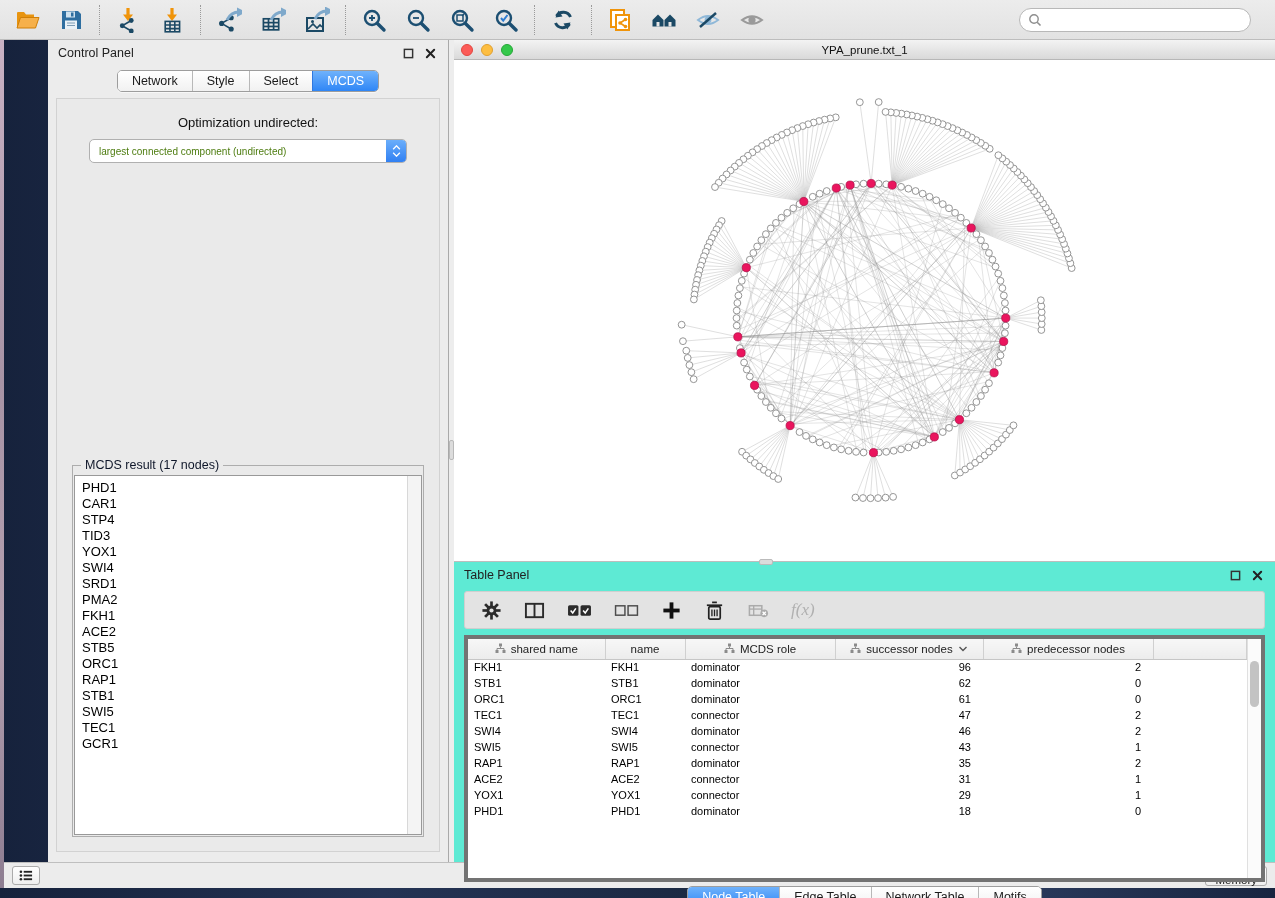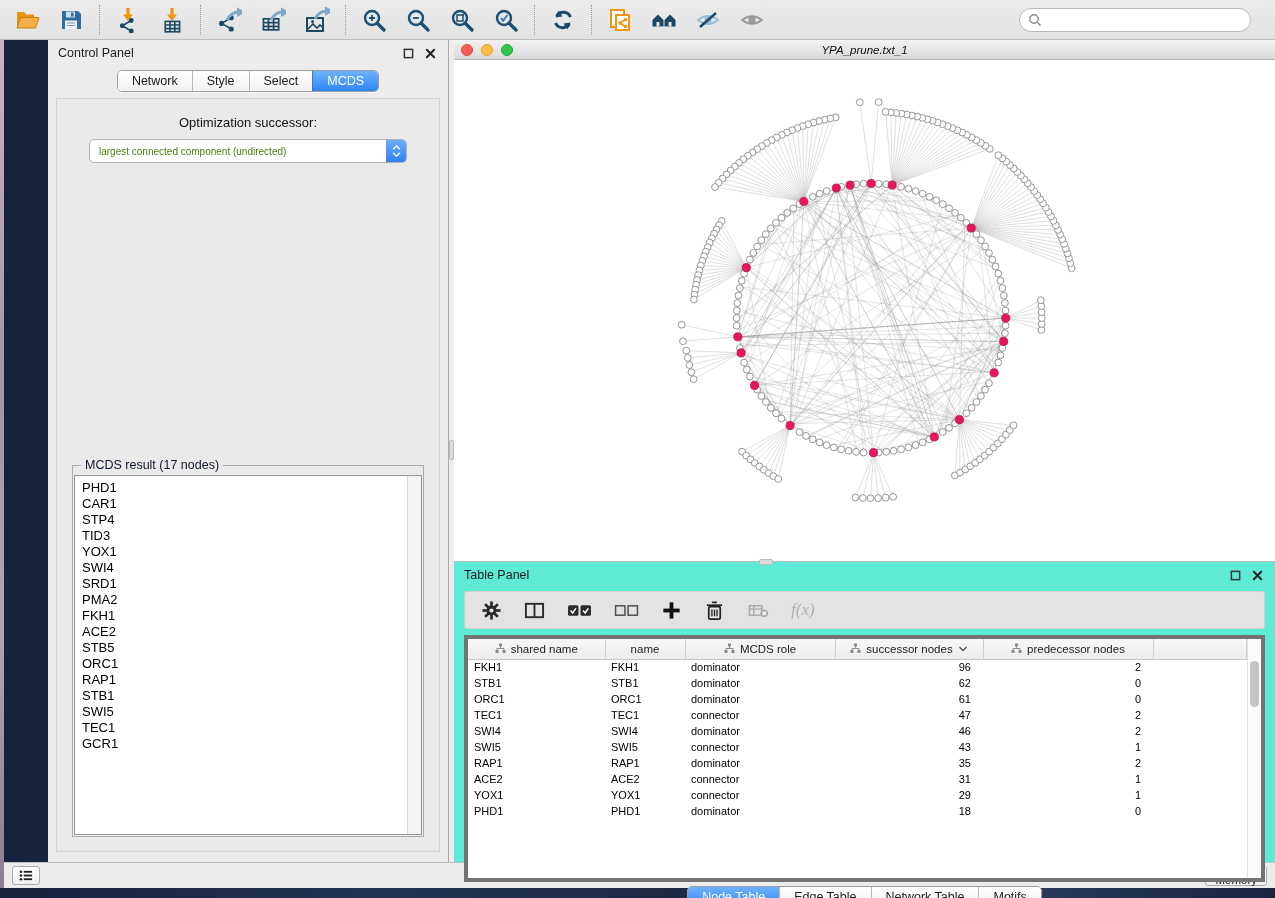--- a/index.html
+++ b/index.html
@@ -52,21 +52,21 @@
   .mcds-scroll { position:absolute; right:0; top:0; bottom:0; width:14px; background:#f4f4f4; border-left:1px solid #d8d8d8; }
 
   
   .vsplit { width:5px; background:#ededed; position:relative; }
   .vsplit .grip { position:absolute; top:400px; left:0; width:5px; height:20px; background:#dcdcdc; border:1px solid #b9b9b9; border-radius:2px; }
 
   
   .rightcol { flex:1; display:flex; flex-direction:column; min-width:0; }
 
   .netwin { height:522px; display:flex; flex-direction:column; background:#fff; border-bottom:1px solid #bdbdbd; }
-  .net-titlebar { height:20px; background:linear-gradient(180deg,#f3f3f3,#d9d9d9); border-bottom:1px solid #b7b7b7; display:flex; align-items:center; padding:0 7px; position:relative; flex:0 0 auto;font-style:italic; }
+  .net-titlebar { height:20px; background:linear-gradient(180deg,#f3f3f3,#d9d9d9); border-bottom:1px solid #b7b7b7; display:flex; align-items:center; padding:0 7px; position:relative; flex:0 0 auto; }
   .tl { width:12px; height:12px; border-radius:50%; margin-right:8px; cursor:pointer; }
   .tl.red { background:#fc5b57; border:1px solid #e2463f; }
   .tl.yellow { background:#fdbe41; border:1px solid #e0a030; }
   .tl.green { background:#34c84a; border:1px solid #26a737; }
   .net-title { position:absolute; left:0; right:0; text-align:center; font-size:11.5px; color:#111; pointer-events:none; }
   .net-canvas { flex:1; position:relative; background:#fff; }
   .net-canvas svg { position:absolute; inset:0; }
 
   
   .tpanel { flex:1; background:#5eead4; display:flex; flex-direction:column; min-height:0; position:relative; }
@@ -411,21 +411,21 @@
       </div>
       <div class="cp-tabs">
         <div class="seg">
           <div class="segbtn">Network</div>
           <div class="segbtn">Style</div>
           <div class="segbtn">Select</div>
           <div class="segbtn active">MCDS</div>
         </div>
       </div>
       <div class="cp-body">
-        <div class="opt-label">Optimization successor:</div>
+        <div class="opt-label">Optimization undirected:</div>
         <div class="selectrow">
           <div class="mac-select">
             <span class="val">largest connected component (undirected)</span>
             <span class="stepper">
               <svg width="9" height="5">
                   <use href="#i-chevup"></use>
                 </svg>
               <svg width="9" height="5">
                   <use href="#i-chevdown"></use>
                 </svg>

